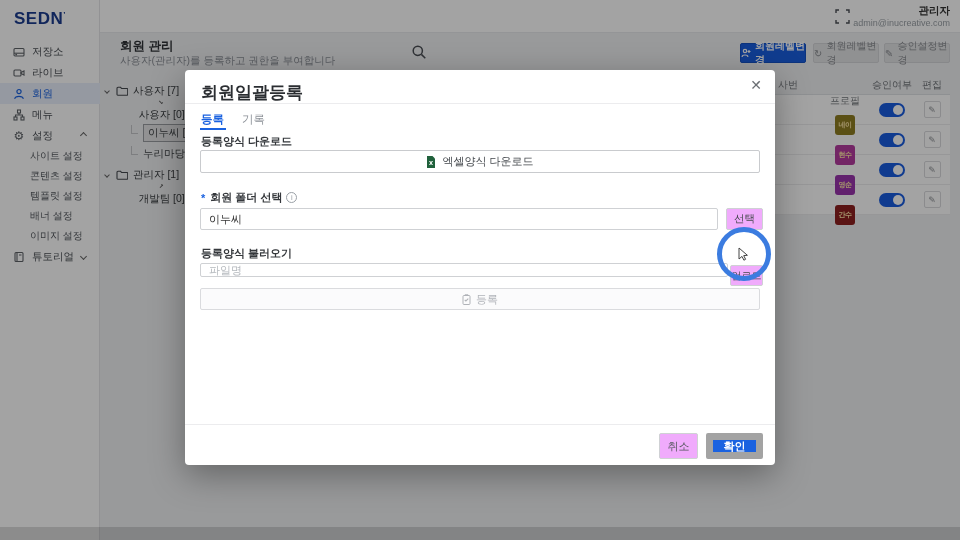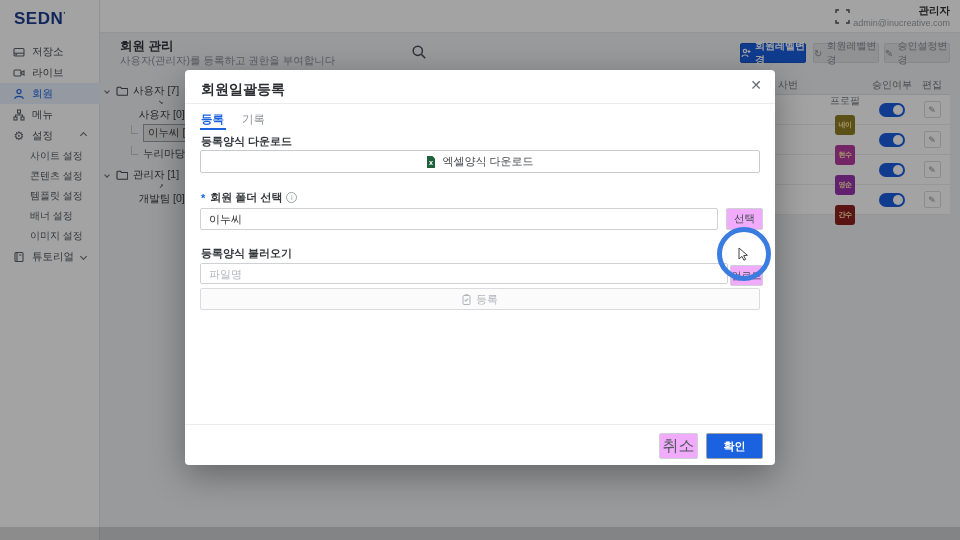--- a/index.html
+++ b/index.html
@@ -64,21 +64,21 @@
   .badge { width:20px; height:20px; border-radius:3px; color:#ffe9a8; font-size:7px; font-weight:bold; display:flex; align-items:center; justify-content:center; letter-spacing:-.5px; }
   .toggle { width:26px; height:14px; border-radius:8px; background:#1a5de0; position:relative; cursor:pointer; }
   .toggle::after { content:''; position:absolute; right:2px; top:2px; width:10px; height:10px; border-radius:50%; background:#fff; }
   .pencil-btn { width:17px; height:17px; border:1px solid #d9dadd; border-radius:2px; background:#fff; color:#8a8d92; font-size:9px; display:flex; align-items:center; justify-content:center; cursor:pointer; }
 
   
   .overlay { position:absolute; inset:0; background:rgba(0,0,0,.36); z-index:8; }
   .bottom-strip { position:absolute; left:0; bottom:0; width:960px; height:13px; background:rgba(0,0,0,.14); z-index:9; }
 
   .modal { position:absolute; left:185px; top:70px; width:590px; height:395px; background:#fff; border-radius:4px; box-shadow:0 10px 34px rgba(0,0,0,.35); z-index:10; }
-  .modal-title { position:absolute; left:16px; top:11px; font-size:14px; font-weight:bold; color:#2b2e32; }
+  .modal-title { position:absolute; left:16px; top:11px; font-size:17px; font-weight:bold; color:#2b2e32; }
   .modal-close { position:absolute; right:13px; top:7px; font-size:14px; color:#6a6e73; cursor:pointer; }
   .modal-hr { position:absolute; left:0; top:33px; width:100%; border-top:1px solid #ececee; }
 
   .tab { position:absolute; top:42px; font-size:11.5px; cursor:pointer; }
   .tab-active { left:16px; color:#1a62e0; font-weight:bold; }
   .tab-idle { left:57px; color:#8b9097; }
   .tab-underline { position:absolute; left:15px; top:58px; width:26px; height:2px; background:#1a62e0; }
 
   .m-label { position:absolute; left:16px; font-size:11px; font-weight:bold; color:#35383c; display:flex; align-items:center; gap:4px; }
   .req { color:#1a62e0; margin-right:1px; }
@@ -86,22 +86,22 @@
 
   .excel-btn { position:absolute; left:15px; top:80px; width:560px; height:23px; border:1px solid #c9cbce; border-radius:2px; background:#fff; display:flex; align-items:center; justify-content:center; gap:6px; font-size:11px; color:#44484d; cursor:pointer; }
 
   .m-input { position:absolute; border:1px solid #cfd1d4; border-radius:2px; font-size:11px; color:#333; padding:0 8px; background:#fff; font-family:inherit; }
   .m-input::placeholder { color:#b4b8bd; }
   .sm-btn { position:absolute; border:1px solid #cfd1d4; border-radius:2px; background:#f0abfc; font-size:10.5px; color:#44484d; display:flex; align-items:center; justify-content:center; cursor:pointer; }
 
   .register-btn { position:absolute; left:15px; top:218px; width:560px; height:22px; border:1px solid #dadbde; border-radius:2px; background:#fbfbfc; display:flex; align-items:center; justify-content:center; gap:5px; font-size:11px; color:#b0b3b8; cursor:default; }
 
   .modal-footer-hr { position:absolute; left:0; top:354px; width:100%; border-top:1px solid #ececee; }
-  .cancel-btn { left:474px; top:363px; width:39px; height:26px; font-size:16px; color:#55595e; }
-  .confirm-btn { position:absolute; left:521px; top:363px; width:57px; height:26px; border-radius:2px; background:#1a62e0; border:1px solid #a3a3a3; color:#fff; font-size:11px; font-weight:bold; display:flex; align-items:center; justify-content:center; cursor:pointer; }
+  .cancel-btn { left:474px; top:363px; width:39px; height:26px; font-size:11px; color:#55595e; }
+  .confirm-btn { position:absolute; left:521px; top:363px; width:57px; height:26px; border-radius:2px; background:#1a62e0; border:7px solid #a3a3a3; color:#fff; font-size:11px; font-weight:bold; display:flex; align-items:center; justify-content:center; cursor:pointer; }
 
   
   .cursor-ring { position:absolute; left:717px; top:227px; width:54px; height:54px; border:5px solid #3b7ce0; border-radius:50%; z-index:20; pointer-events:none; }
   .cursor-arrow { position:absolute; left:738px; top:247px; z-index:21; pointer-events:none; }
 
   svg { display:block; }
 </style>
 </head>
 <body>
 
@@ -344,21 +344,21 @@
       <span>회원 폴더 선택</span>
       <span class="info-ico">i</span>
     </div>
     <input class="m-input" style="left: 15px; top: 138px; width: 518px; height: 22px;" value="이누씨">
     <div class="sm-btn" style="left:541px; top:138px; width:37px; height:22px;">선택</div>
 
     <div class="m-label" style="top:176px;flex-direction:column;">
       <span>등록양식 불러오기</span>
       <span class="info-ico">i</span>
     </div>
-    <input class="m-input" style="left: 15px; top: 193px; width: 528px; height: 21px;" placeholder="파일명">
+    <input class="m-input" style="left: 15px; top: 193px; width: 528px; height: 14px;" placeholder="파일명">
     <div class="sm-btn" style="left:545px; top:195px; width:33px; height:21px; font-size:10px;">업로드</div>
 
     <div class="register-btn">
       <span>
           <svg width="9" height="11" viewBox="0 0 9 11" fill="none" stroke="#b0b3b8" stroke-width="1">
             <rect x="1" y="1.5" width="7" height="9" rx="1"></rect>
             <path d="M3 1.5V.8h3v.7"></path>
             <path d="M2.7 5.8l1.2 1.2 2.4-2.4" stroke-width="1.1"></path>
           </svg>
         </span>

